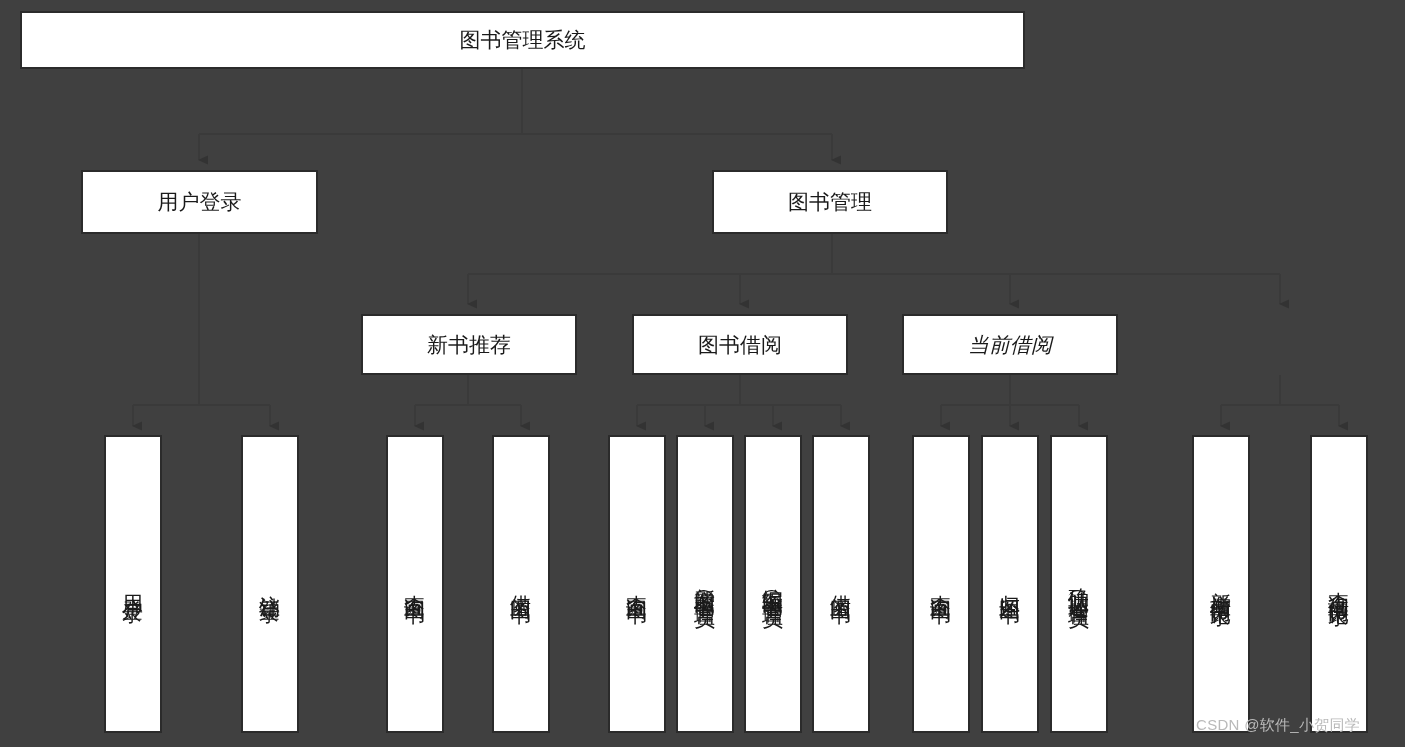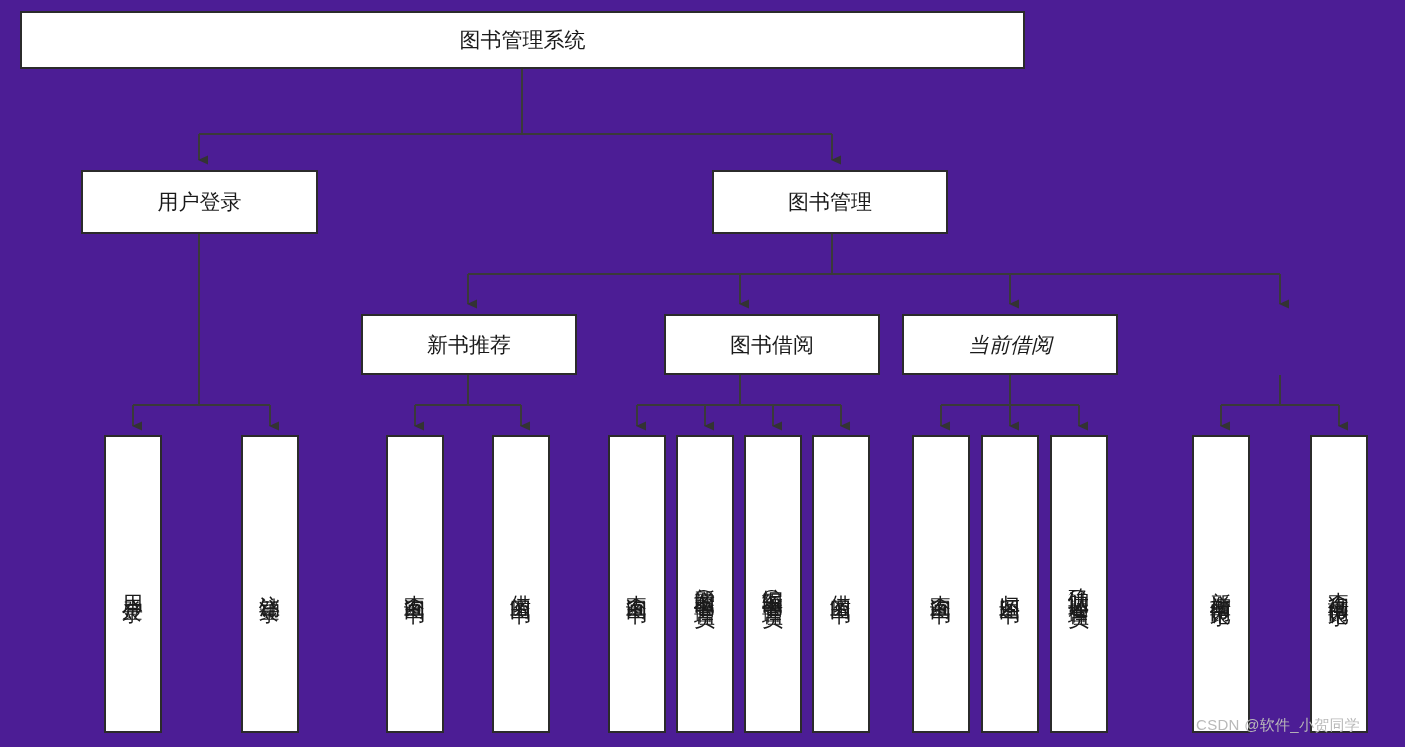--- a/index.html
+++ b/index.html
@@ -8,21 +8,21 @@
     padding: 0;
     background: #ffffff;
   }
   body {
     font-family: "Liberation Sans", "DejaVu Sans", sans-serif;
   }
   #diagram-root {
     position: relative;
     width: 1405px;
     height: 747px;
-    background: #4c1d95;
+    background: #404040;
     overflow: hidden;
   }
   svg.edges {
     position: absolute;
     left: 0;
     top: 0;
     width: 1405px;
     height: 747px;
   }
   .node {
@@ -129,21 +129,21 @@
   </div>
 
   <div class="node horizontal" style="left:712px; top:170px; width:236px; height:64px;">
     <span class="node-label">图书管理</span>
   </div>
 
   <div class="node horizontal" style="left:361px; top:314px; width:216px; height:61px;">
     <span class="node-label">新书推荐</span>
   </div>
 
-  <div class="node horizontal" style="left:664px; top:314px; width:216px; height:61px;">
+  <div class="node horizontal" style="left:632px; top:314px; width:216px; height:61px;">
     <span class="node-label">图书借阅</span>
   </div>
 
   <div class="node horizontal" style="left:902px; top:314px; width:216px; height:61px;font-style:italic;">
     <span class="node-label">当前借阅</span>
   </div>
 
 
   <div class="node vertical" style="left:104px; top:435px; width:58px; height:298px;">
     <span class="node-label">用户登录</span>

